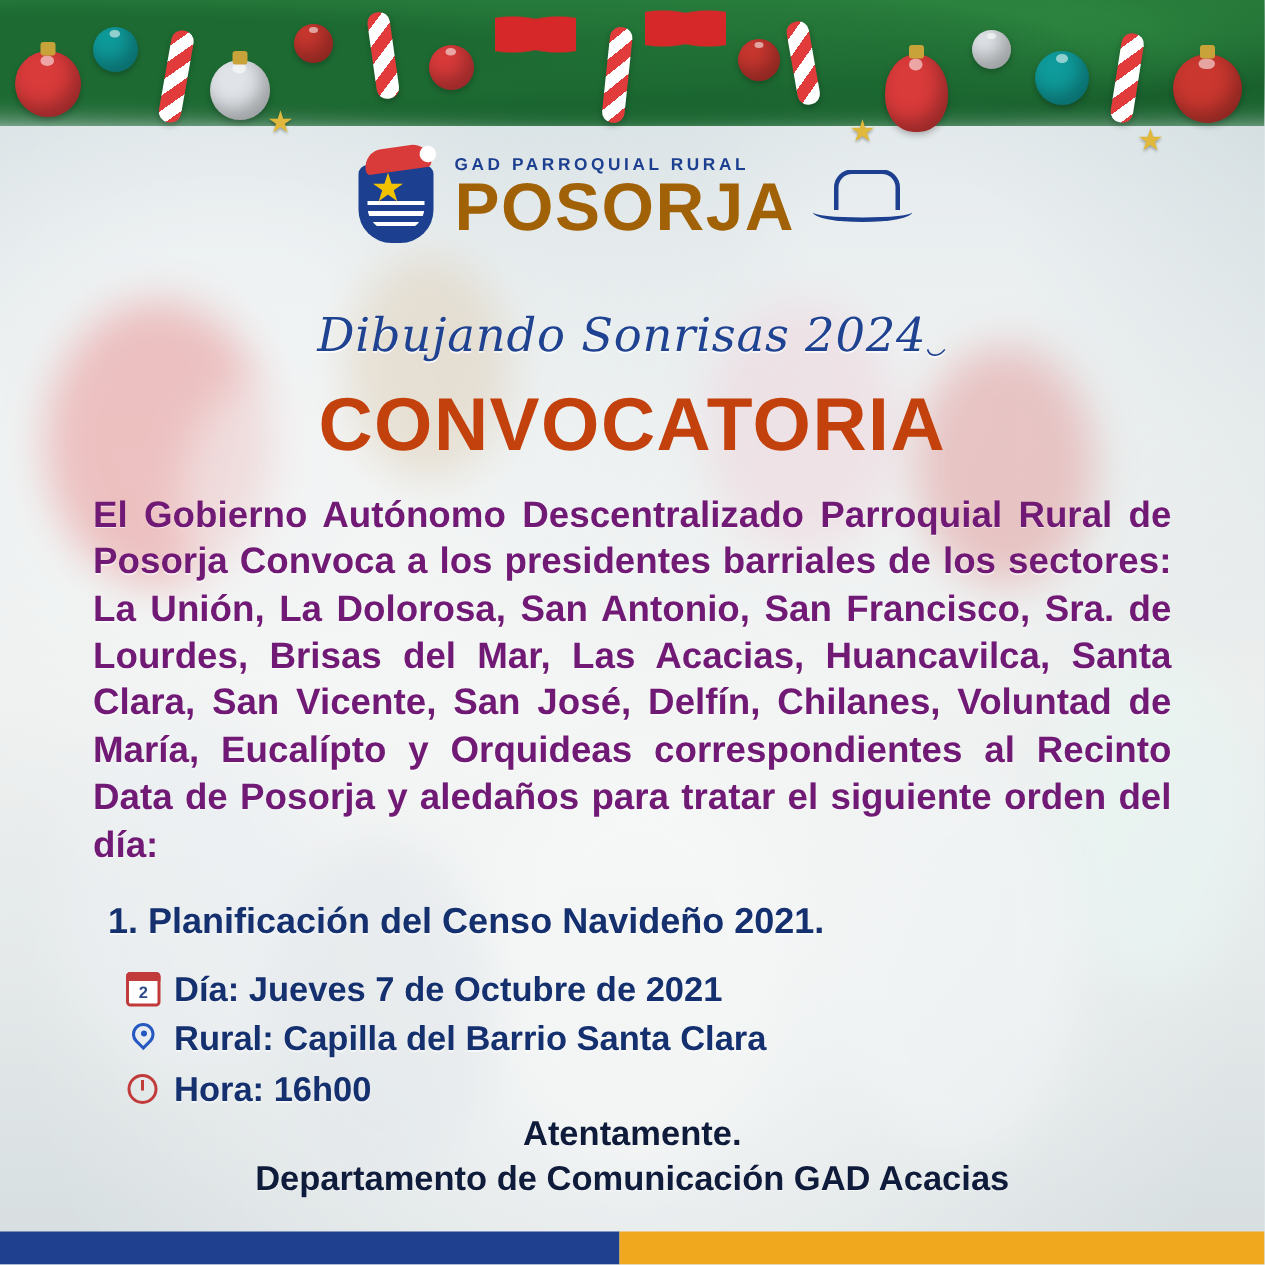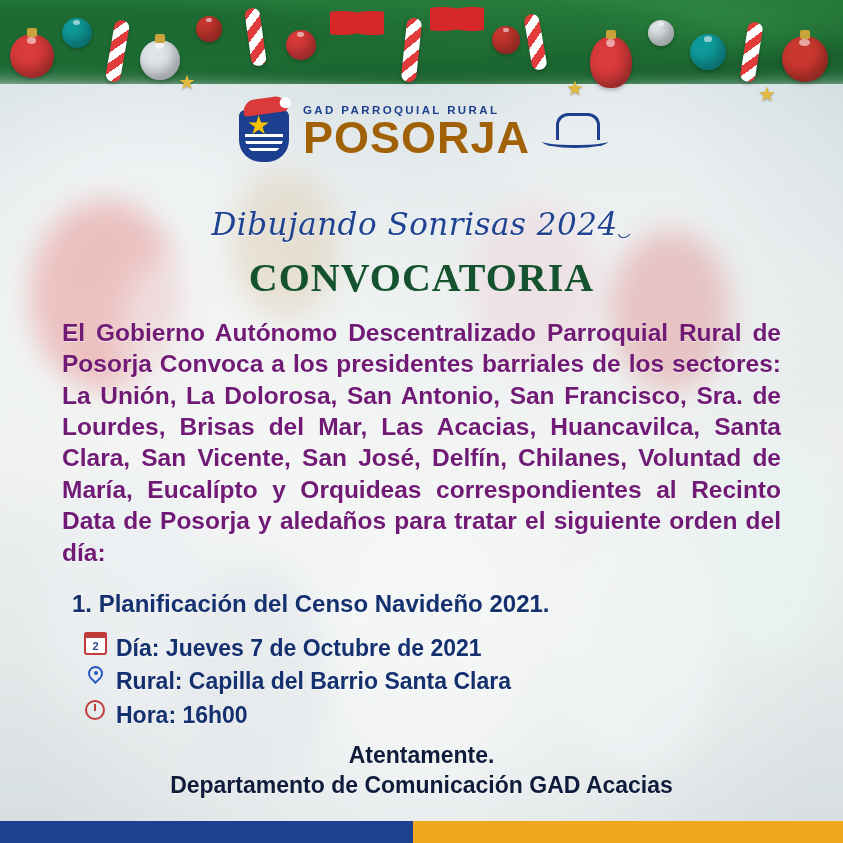--- a/index.html
+++ b/index.html
@@ -241,26 +241,25 @@
     letter-spacing: .5px;
     text-shadow: 0 1px 0 rgba(255,255,255,.7);
   }
   .script .smiley {
     display: inline-block;
     font-size: 22px;
     transform: translateY(-2px);
   }
 
   .headline {
-    font-size: 40px;
-    font-weight: bold;
-    color: #14532d;
+    font-size: 50px;
+    font-weight: bold;
+    color: #c2410c;
     letter-spacing: 1px;
     margin-top: 12px;
-    font-family: Liberation Serif, serif;
   }
 
   .body-text {
     margin: 16px 24px 0;
     font-size: 24.5px;
     line-height: 1.28;
     font-weight: bold;
     color: #701a75;
     text-align: justify;
     text-align-last: left;
@@ -275,20 +274,21 @@
     text-align: left;
     text-shadow: 0 1px 0 rgba(255,255,255,.55);
   }
 
   .details {
     margin: 14px 0 0 46px;
     text-align: left;
   }
   .detail-row {
     display: flex;
+    align-items: center;
     gap: 9px;
     font-size: 23px;
     font-weight: bold;
     color: #14306f;
     line-height: 1.45;
     text-shadow: 0 1px 0 rgba(255,255,255,.55);
   }
   .ico {
     width: 23px;
     height: 23px;

